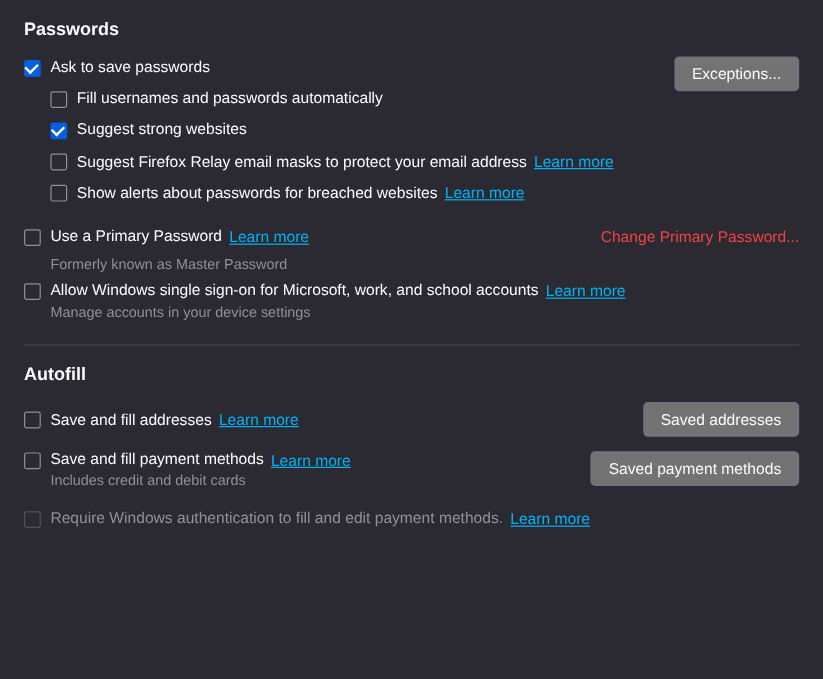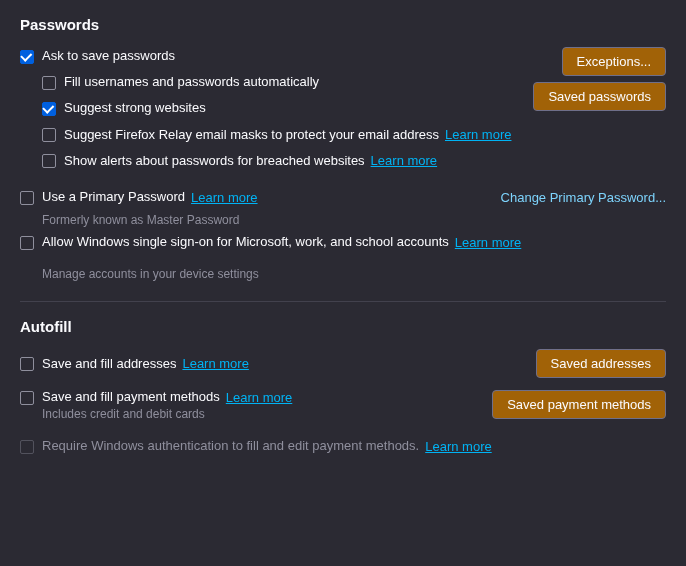--- a/index.html
+++ b/index.html
@@ -91,21 +91,21 @@
 
     .learn-more {
       color: #00b3f4;
       text-decoration: underline;
       cursor: pointer;
       margin-left: 6px;
       font-size: 13px;
     }
 
     .btn {
-      background-color: #a16207;
+      background-color: #737373;
       color: #fbfbfe;
       border: 1px solid #6f6f8a;
       border-radius: 4px;
       padding: 6px 14px;
       cursor: pointer;
       font-size: 13px;
       white-space: nowrap;
       flex-shrink: 0;
     }
 
@@ -139,21 +139,21 @@
       margin-bottom: 4px;
     }
 
     .primary-password-left {
       display: flex;
       align-items: center;
       text-align: center;
     }
 
     .change-primary-btn {
-      color: #7dd3fc;
+      color: #ef4444;
       font-size: 13px;
       cursor: default;
       padding: 4px 0;
       margin-top: -2px;
     }
 
     .autofill-row {
       display: flex;
       align-items: center;
       justify-content: flex-end;
@@ -211,38 +211,37 @@
             <div class="checkbox"></div>
             <span class="option-label">Show alerts about passwords for breached websites</span>
             <a class="learn-more">Learn more</a>
           </div>
         </div>
       </div>
     </div>
 
     <div class="top-buttons">
       <button class="btn">Exceptions...</button>
-      <button class="btn">Saved passwords</button>
     </div>
   </div>
 
   <div style="margin-bottom: 4px;">
     <div class="primary-password-row">
       <div class="primary-password-left">
         <div class="checkbox"></div>
         <span class="option-label">Use a Primary Password</span>
         <a class="learn-more">Learn more</a>
       </div>
       <span class="change-primary-btn">Change Primary Password...</span>
     </div>
     <div class="sub-text">Formerly known as Master Password</div>
   </div>
 
   <div style="margin-bottom: 4px;">
-    <div class="option-row" style="margin-bottom: 16px;">
+    <div class="option-row" style="margin-bottom: 2px;">
       <div class="option-left-center">
         <div class="checkbox"></div>
         <span class="option-label">Allow Windows single sign-on for Microsoft, work, and school accounts</span>
         <a class="learn-more">Learn more</a>
       </div>
     </div>
     <div class="sub-text">Manage accounts in your device settings</div>
   </div>
 </div>
 

